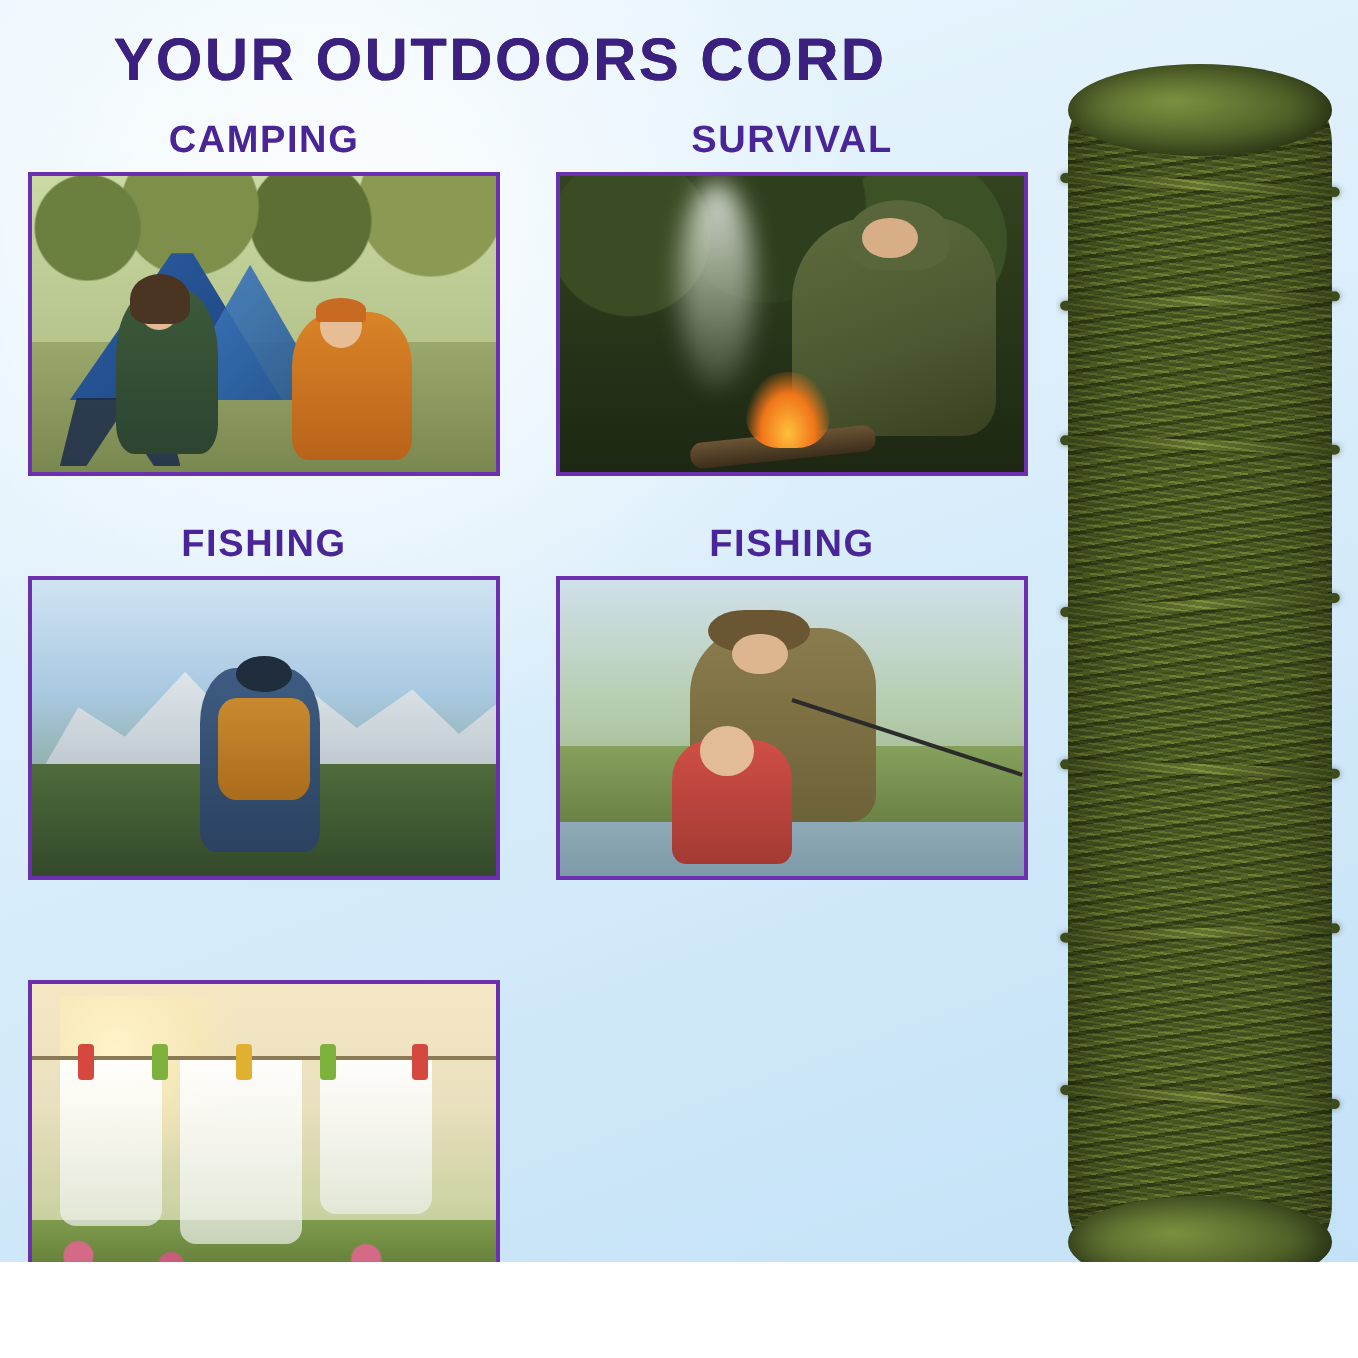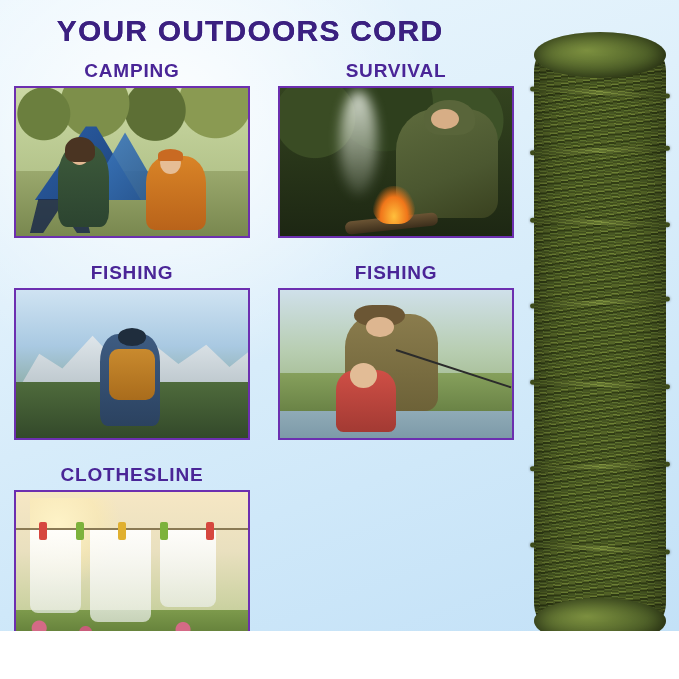--- a/index.html
+++ b/index.html
@@ -408,21 +408,20 @@
         <div class="manA"></div>
         <div class="hatA"></div>
         <div class="faceA"></div>
         <div class="boy"></div>
         <div class="boyhead"></div>
         <div class="rod"></div>
       </div>
     </div>
 
     <div class="cell" style="left:14px; top:464px; width:236px; height:182px;">
-      <div class="cell-label">CLOTHESLINE</div>
       <div class="photo ph-clothes">
         <div class="sun"></div>
         <div class="flowers"></div>
         <div class="line"></div>
         <div class="cloth c1"></div>
         <div class="cloth c2"></div>
         <div class="cloth c3"></div>
         <div class="peg p1"></div>
         <div class="peg p2"></div>
         <div class="peg p3"></div>

